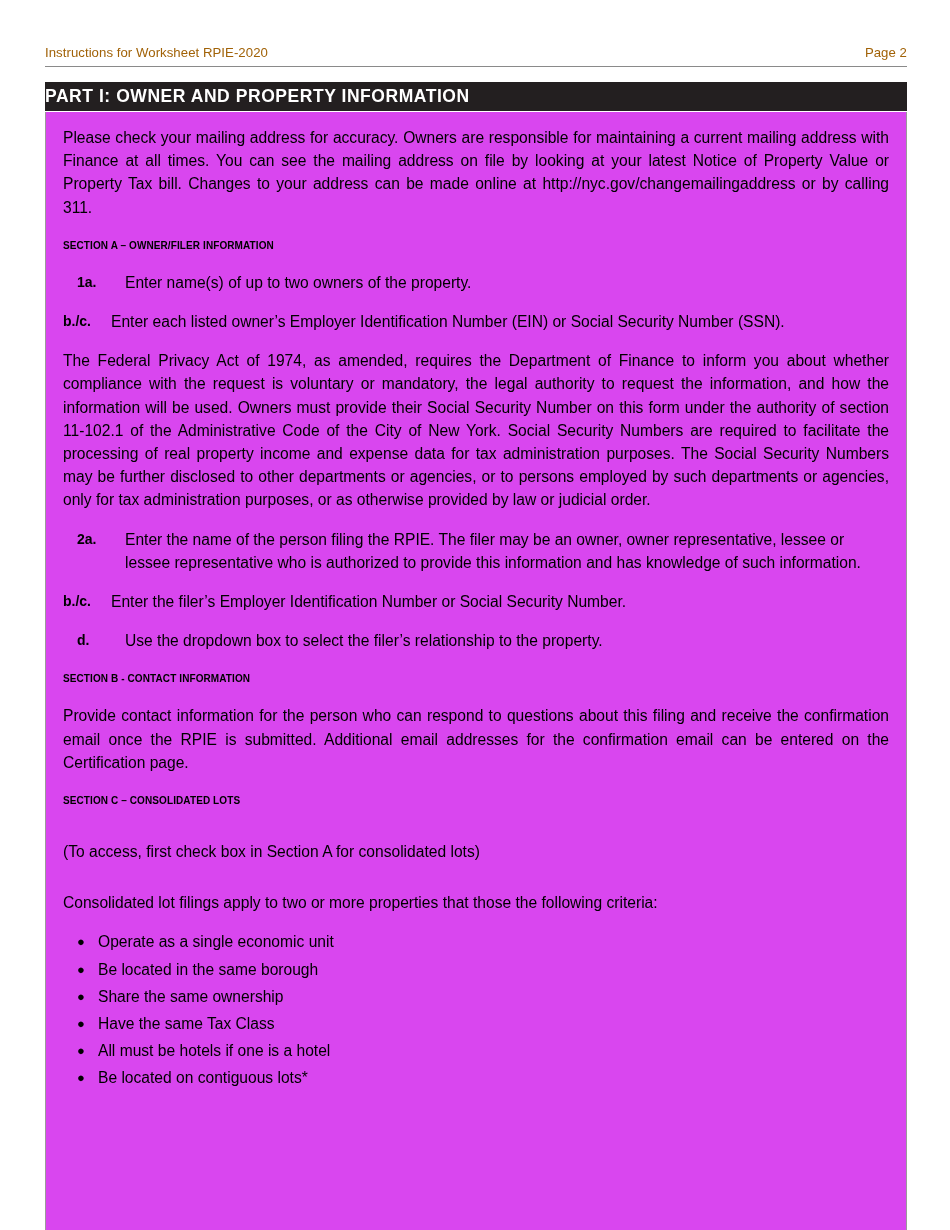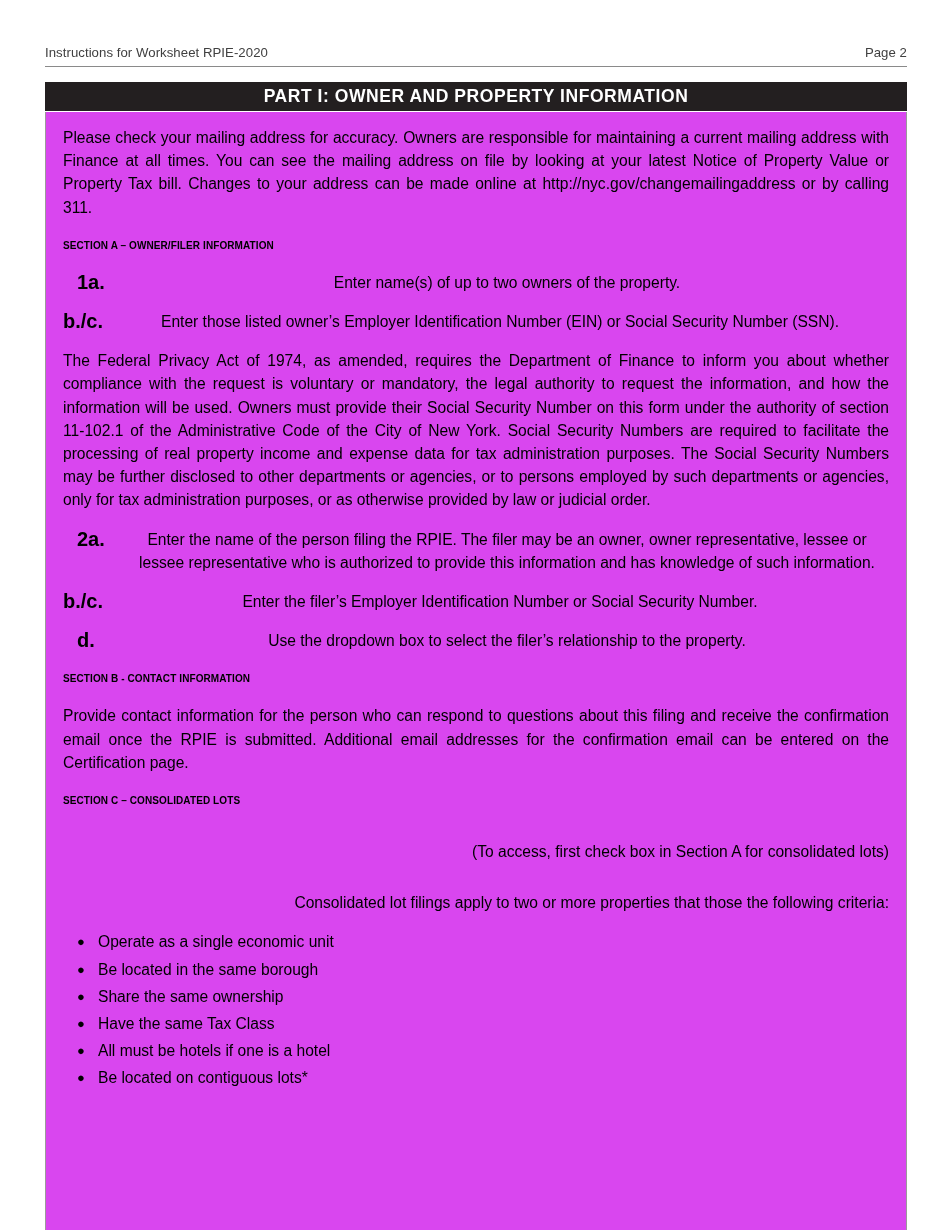--- a/index.html
+++ b/index.html
@@ -28,39 +28,39 @@
   .running-header {
     position: absolute;
     left: 45px;
     top: 44px;
     width: 862px;
     display: flex;
     align-items: baseline;
     justify-content: space-between;
     font-size: 13.2px;
     line-height: 17px;
-    color: #404040;
+    color: #a16207;
     padding-bottom: 5px;
     border-bottom: 1.4px solid #8a8a8a;
   }
   .running-header .left  { letter-spacing: 0.05px; }
   .running-header .right { letter-spacing: 0.05px; }
 
   
   .part-banner {
     position: absolute;
     left: 45px;
     top: 82px;
     width: 862px;
     height: 29px;
     background: #231f20;
     color: #ffffff;
     display: flex;
     align-items: center;
-    justify-content: center;
+    justify-content: flex-start;
     font-size: 17.5px;
     font-weight: bold;
     letter-spacing: 0.55px;
   }
 
   
   .content-box {
     position: absolute;
     left: 45px;
     top: 112px;
@@ -79,48 +79,48 @@
   
   p {
     margin: 0;
     font-size: 15.6px;
     line-height: 23.2px;
     text-align: justify;
     text-justify: inter-word;
   }
   .para        { margin-bottom: 16px; }
   .para-tight  { margin-bottom: 14px; }
-  .para-left   { text-align: right; margin-top: 28px; }
+  .para-left   { text-align: left; margin-top: 28px; }
 
   h3.section-head {
     margin: 0 0 14px 0;
     font-size: 10px;
     font-weight: bold;
     line-height: 22px;
     letter-spacing: 0.1px;
   }
 
   
   .numbered {
     display: flex;
     align-items: flex-start;
     margin-bottom: 16px;
   }
   .numbered .tag {
     font-weight: bold;
-    font-size: 20px;
+    font-size: 14px;
     line-height: 23.2px;
     flex: 0 0 auto;
     white-space: nowrap;
   }
   .numbered .tag-indent { padding-left: 14px; }
   .numbered .body {
     font-size: 15.6px;
     line-height: 23.2px;
-    text-align: center;
+    text-align: left;
     flex: 1 1 auto;
   }
   .tag-w-1a { width: 48px; }
   .tag-w-bc { width: 48px; }
   .tag-w-2a { width: 48px; }
   .tag-w-d  { width: 48px; }
 
   
   ul.criteria {
     list-style: none;
@@ -170,21 +170,21 @@
 
       <h3 class="section-head">SECTION A – OWNER/FILER INFORMATION</h3>
 
       <div class="numbered">
         <span class="tag tag-w-1a tag-indent">1a.</span>
         <span class="body">Enter name(s) of up to two owners of the property.</span>
       </div>
 
       <div class="numbered">
         <span class="tag tag-w-bc">b./c.</span>
-        <span class="body">Enter those listed owner’s Employer Identification Number (EIN) or Social Security Number (SSN).</span>
+        <span class="body">Enter each listed owner’s Employer Identification Number (EIN) or Social Security Number (SSN).</span>
       </div>
 
       <p class="para">The Federal Privacy Act of 1974, as amended, requires the Department of Finance to inform you about whether compliance with the request is voluntary or mandatory, the legal authority to request the information, and how the information will be used. Owners must provide their Social Security Number on this form under the authority of section 11-102.1 of the Administrative Code of the City of New York. Social Security Numbers are required to facilitate the processing of real property income and expense data for tax administration purposes. The Social Security Numbers may be further disclosed to other departments or agencies, or to persons employed by such departments or agencies, only for tax administration purposes, or as otherwise provided by law or judicial order.</p>
 
       <div class="numbered">
         <span class="tag tag-w-2a tag-indent">2a.</span>
         <span class="body">Enter the name of the person filing the RPIE. The filer may be an owner, owner representative, lessee or lessee representative who is authorized to provide this information and has knowledge of such information.</span>
       </div>
 
       <div class="numbered">

